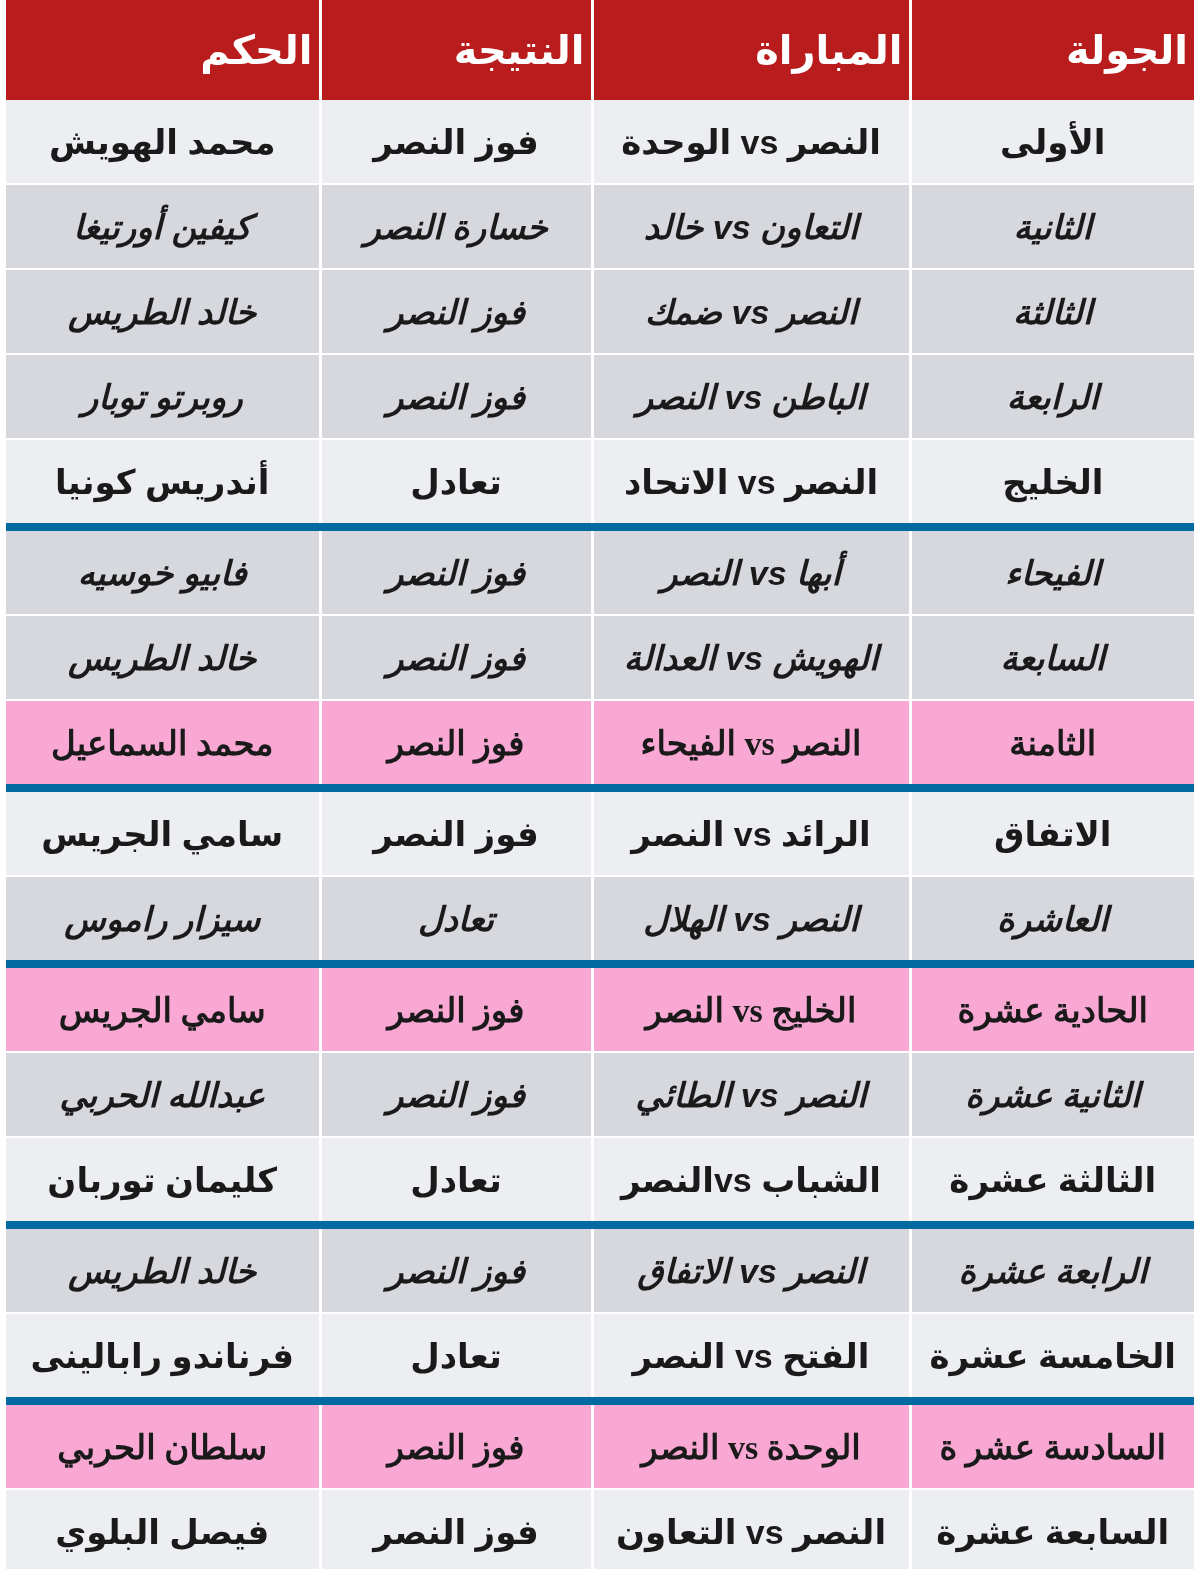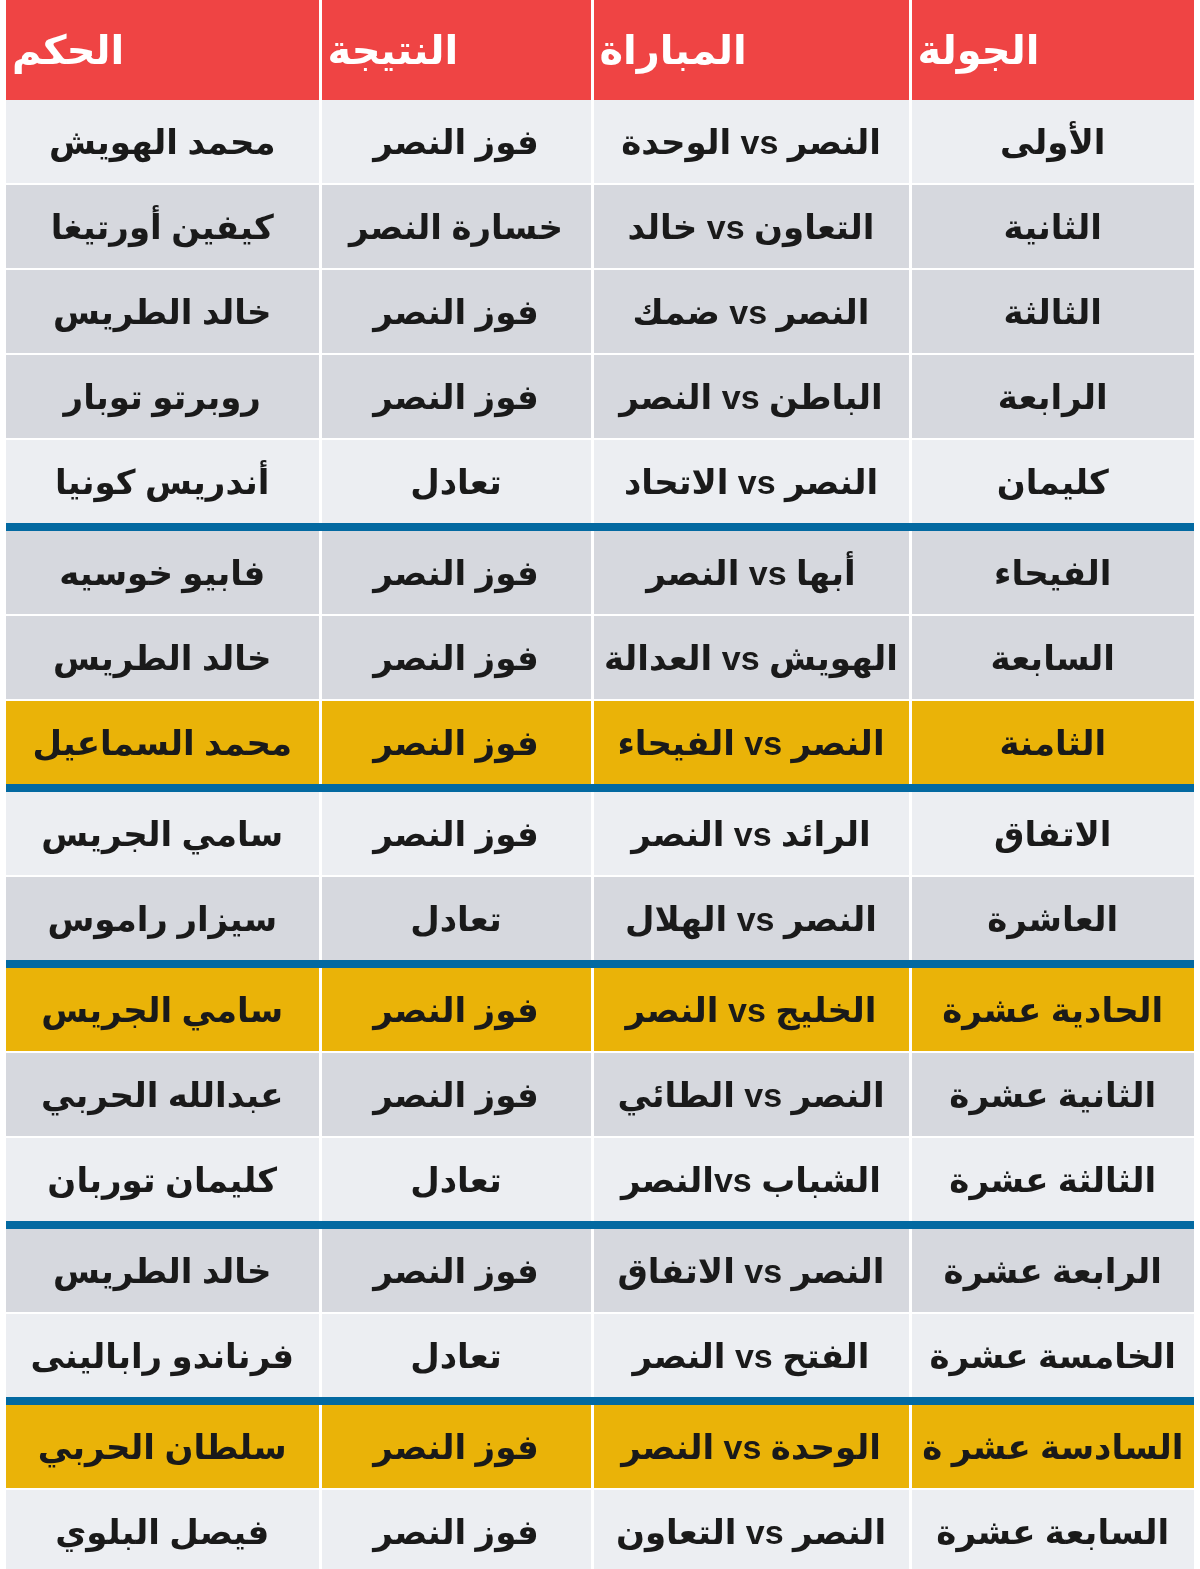--- a/index.html
+++ b/index.html
@@ -24,26 +24,26 @@
     margin: 0;
     table-layout: fixed;
     direction: rtl;
   }
   table.match-table col.c-round  { width: 284px; }
   table.match-table col.c-match  { width: 318px; }
   table.match-table col.c-result { width: 272px; }
   table.match-table col.c-ref    { width: 314px; }
 
   thead th {
-    background: #ef4444;
+    background: #b91c1c;
     color: #ffffff;
     font-size: 40px;
     font-weight: bold;
     height: 100px;
-    text-align: left;
+    text-align: right;
     vertical-align: middle;
     border-left: 3px solid #ffffff;
     padding: 0 6px;
     letter-spacing: 0px;
   }
   thead th:last-child {
     border-left: none;
   }
   tbody td {
     font-size: 34px;
@@ -54,23 +54,23 @@
     vertical-align: middle;
     border-left: 3px solid #ffffff;
     border-bottom: 2px solid #ffffff;
     padding: 0 8px;
     white-space: nowrap;
     overflow: hidden;
   }
   tbody td:last-child {
     border-left: none;
   }
-  tbody tr.shade-a td { background: #d6d8de; }
+  tbody tr.shade-a td { background: #d6d8de; font-style: italic; }
   tbody tr.shade-b td { background: #eceef2; }
-  tbody tr.shade-c td { background: #eab308; }
+  tbody tr.shade-c td { background: #f9a8d4; font-family: Liberation Serif, serif; }
 
   
   tbody tr.gap td { border-bottom: 8px solid #0369a1; }
 </style>
 </head>
 <body>
 
 <div class="table-wrap">
   <table class="match-table">
     <colgroup>
@@ -106,21 +106,21 @@
           <td>فوز النصر</td>
           <td>خالد الطريس</td>
         </tr>
         <tr class="shade-a">
           <td>الرابعة</td>
           <td>الباطن vs النصر</td>
           <td>فوز النصر</td>
           <td>روبرتو توبار</td>
         </tr>
         <tr class="shade-b gap">
-          <td>كليمان</td>
+          <td>الخليج</td>
           <td>النصر vs الاتحاد</td>
           <td>تعادل</td>
           <td>أندريس كونيا</td>
         </tr>
         <tr class="shade-a">
           <td>الفيحاء</td>
           <td>أبها vs النصر</td>
           <td>فوز النصر</td>
           <td>فابيو خوسيه</td>
         </tr>

